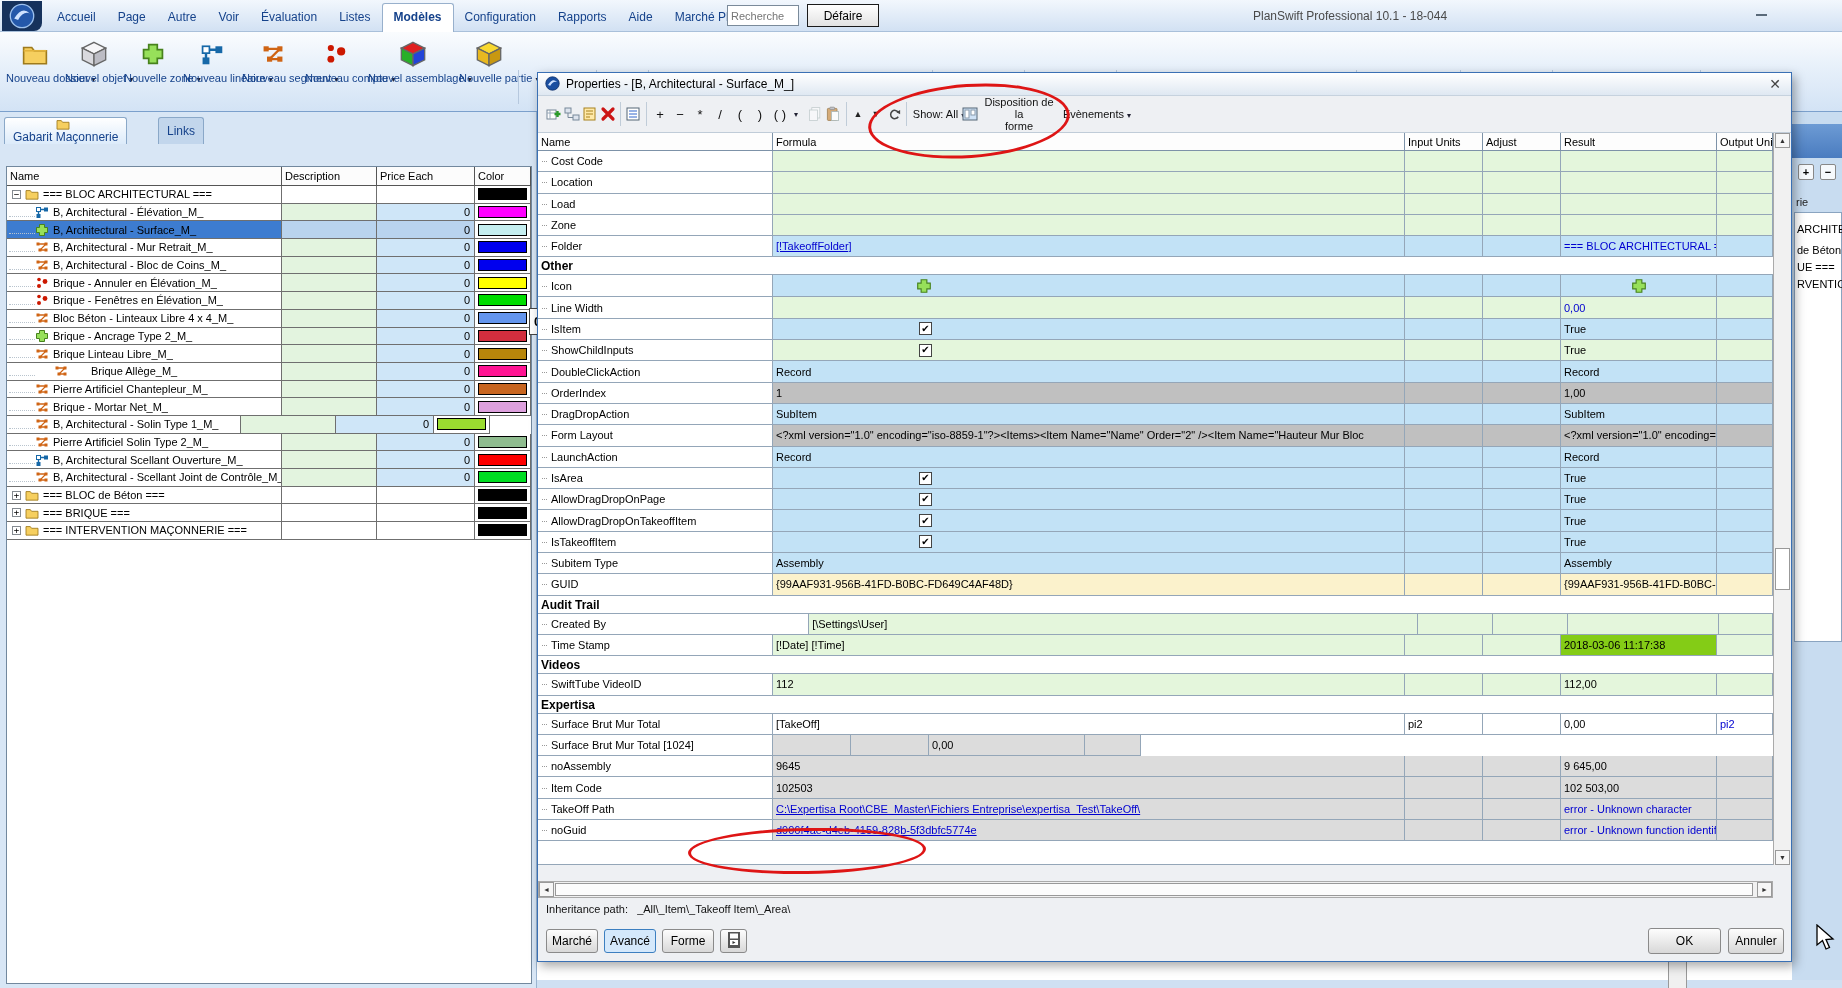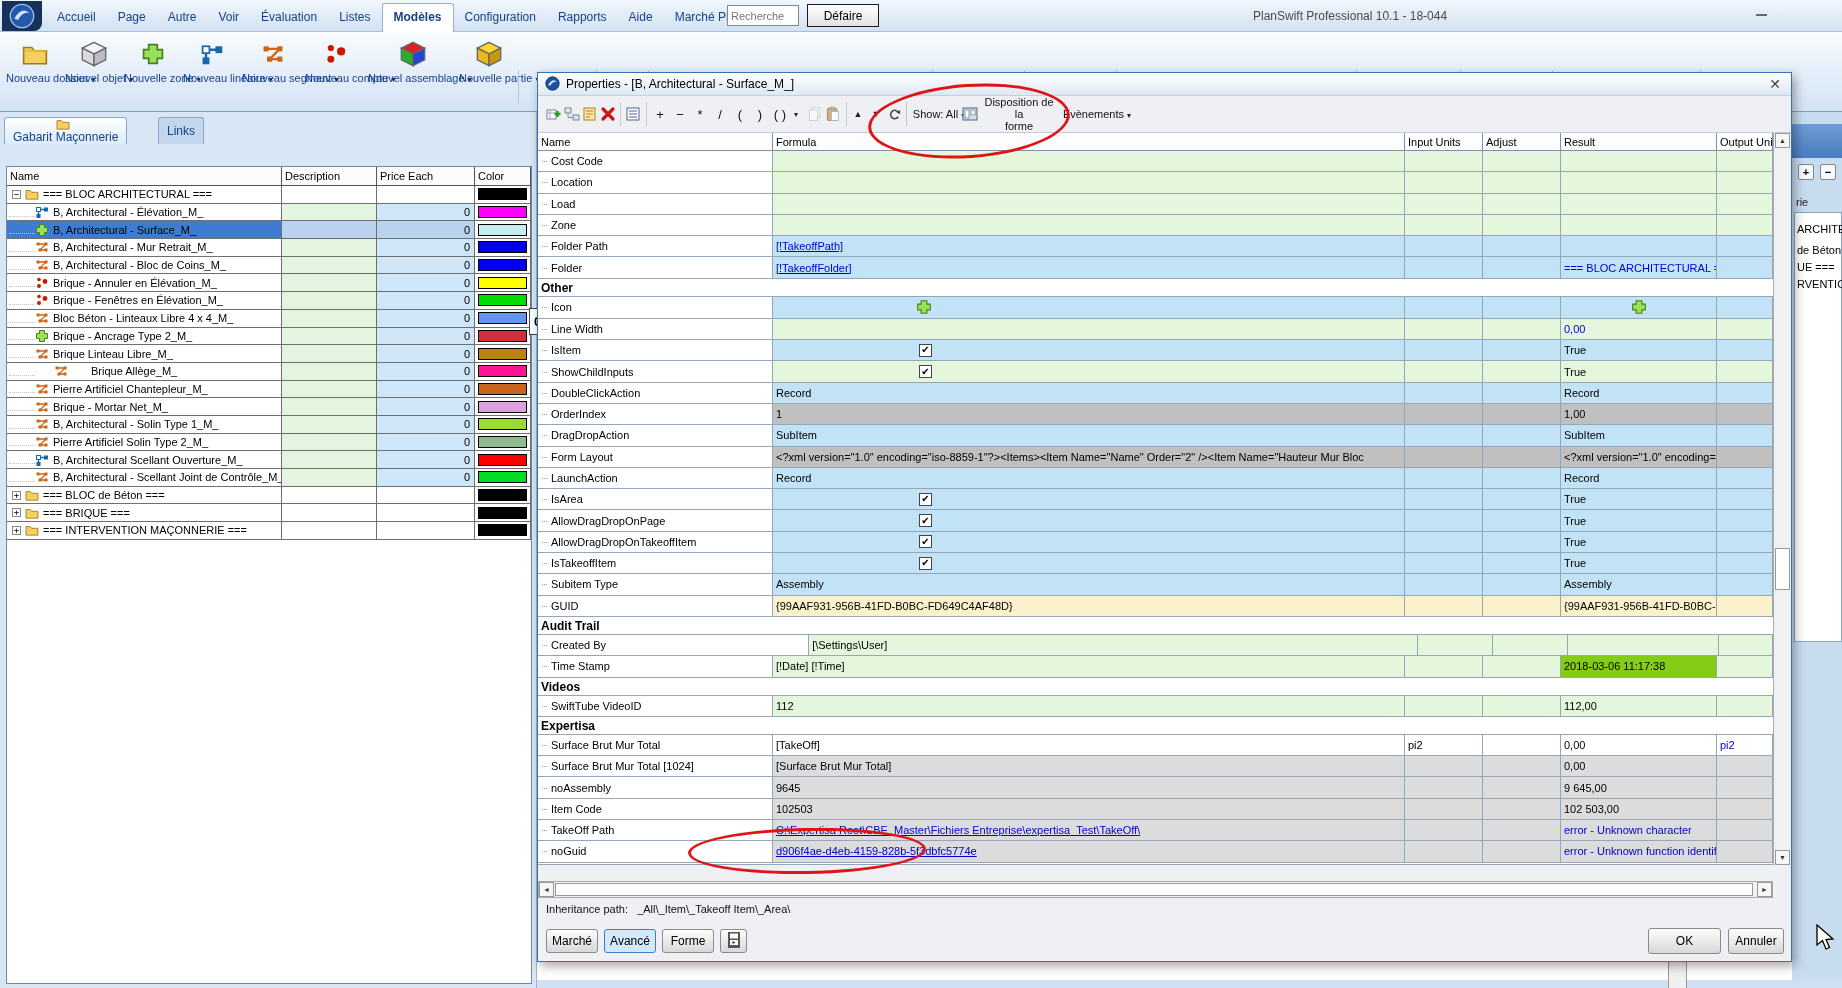--- a/index.html
+++ b/index.html
@@ -573,21 +573,21 @@
               </span>
               <span>Brique - Mortar Net_M_</span>
             </div>
             <div class="tcell" style="width: 95px; background: rgb(227, 244, 223);"></div>
             <div class="tcell price" style="width: 98px; background: rgb(207, 230, 248);">0</div>
             <div class="tcell" style="width: 56px;">
               <div class="swatch" style="background:#dda0dd;"></div>
             </div>
           </div>
           <div class="trow">
-            <div class="tcell tname" style="width: 275px;">
+            <div class="tcell tname" style="width: 234px;">
               <span style="width:26px;flex:none;border-bottom:1px dotted #b9c4ce;height:1px;margin-top:8px;"></span>
               <span class="ticon">
                 <svg viewBox="0 0 14 14" width="14" height="14">
                   <path d="M3 4 H11 L5 10 H11" fill="none" stroke="#cf6414" stroke-width="1.3"></path>
                   <rect x="1.5" y="2.5" width="3" height="3" fill="#cf6414"></rect>
                   <rect x="9.5" y="2.5" width="3" height="3" fill="#cf6414"></rect>
                   <rect x="3.5" y="8.5" width="3" height="3" fill="#cf6414"></rect>
                   <rect x="9.5" y="8.5" width="3" height="3" fill="#cf6414"></rect>
                 </svg>
               </span>
@@ -900,34 +900,20 @@
             <div class="pcell" style="width: 78px; background: rgb(228, 246, 220);"></div>
             <div class="pcell" style="width: 78px; background: rgb(228, 246, 220);"></div>
             <div class="pcell" style="width: 156px; background: rgb(228, 246, 220);">
               <span class=""></span>
             </div>
             <div class="pcell" style="width: 56px; background: rgb(228, 246, 220);">
               <span class="bluetext"></span>
             </div>
           </div>
           <div class="prow" style="height: 21.3px;">
-            <div class="pcell pname" style="width: 235px;">Folder Path</div>
-            <div class="pcell" style="width: 632px; background: rgb(194, 226, 246);">
-              <span class="link">[!TakeoffPath]</span>
-            </div>
-            <div class="pcell" style="width: 78px; background: rgb(194, 226, 246);"></div>
-            <div class="pcell" style="width: 78px; background: rgb(194, 226, 246);"></div>
-            <div class="pcell" style="width: 156px; background: rgb(194, 226, 246);">
-              <span class=""></span>
-            </div>
-            <div class="pcell" style="width: 56px; background: rgb(194, 226, 246);">
-              <span class="bluetext"></span>
-            </div>
-          </div>
-          <div class="prow" style="height: 21.3px;">
             <div class="pcell pname" style="width: 235px;">Folder</div>
             <div class="pcell" style="width: 632px; background: rgb(194, 226, 246);">
               <span class="link">[!TakeoffFolder]</span>
             </div>
             <div class="pcell" style="width: 78px; background: rgb(194, 226, 246);"></div>
             <div class="pcell" style="width: 78px; background: rgb(194, 226, 246);"></div>
             <div class="pcell" style="width: 156px; background: rgb(194, 226, 246);">
               <span class="bluetext">=== BLOC ARCHITECTURAL ===</span>
             </div>
             <div class="pcell" style="width: 56px; background: rgb(194, 226, 246);">
@@ -1207,23 +1193,20 @@
             <div class="pcell" style="width: 78px; background: rgb(255, 255, 255);"></div>
             <div class="pcell" style="width: 156px; background: rgb(255, 255, 255);">
               <span class="">0,00</span>
             </div>
             <div class="pcell" style="width: 56px; background: rgb(255, 255, 255);">
               <span class="bluetext">pi2</span>
             </div>
           </div>
           <div class="prow" style="height: 21.3px;">
             <div class="pcell pname" style="width: 235px;">Surface Brut Mur Total [1024]</div>
-            <div class="pcell" style="width: 632px; background: rgb(220, 220, 220);">
-              <span class="">[Surface Brut Mur Total]</span>
-            </div>
             <div class="pcell" style="width: 78px; background: rgb(220, 220, 220);"></div>
             <div class="pcell" style="width: 78px; background: rgb(220, 220, 220);"></div>
             <div class="pcell" style="width: 156px; background: rgb(220, 220, 220);">
               <span class="">0,00</span>
             </div>
             <div class="pcell" style="width: 56px; background: rgb(220, 220, 220);">
               <span class="bluetext"></span>
             </div>
           </div>
           <div class="prow" style="height: 21.3px;">

